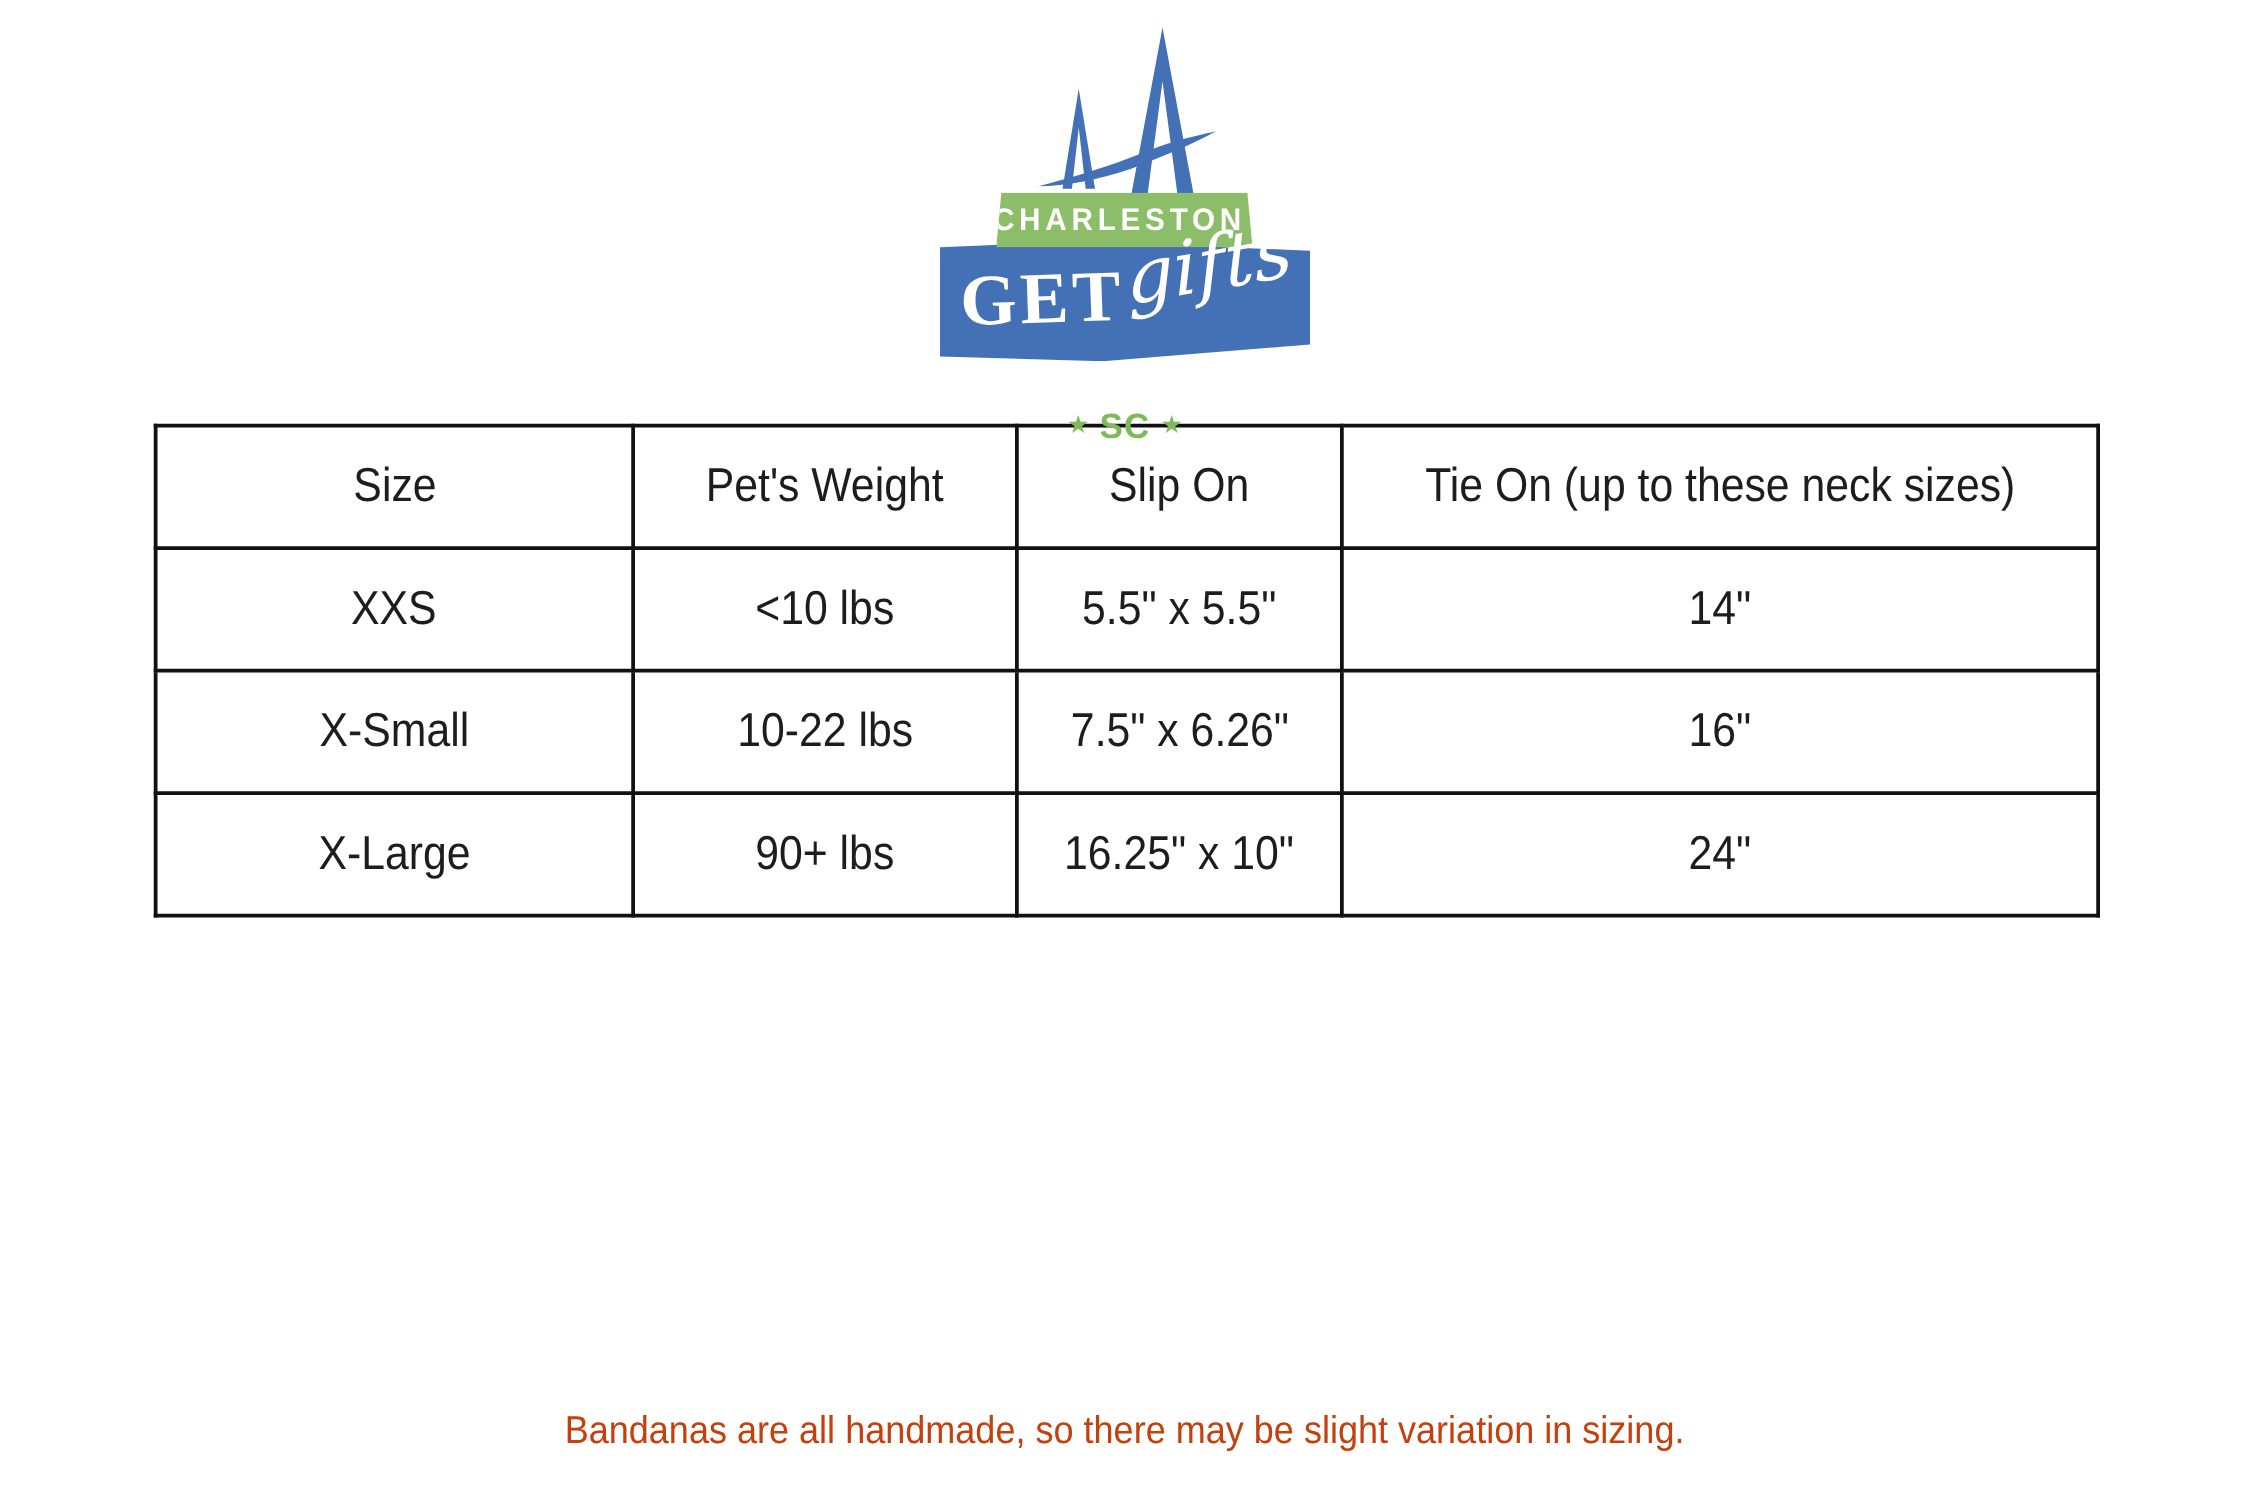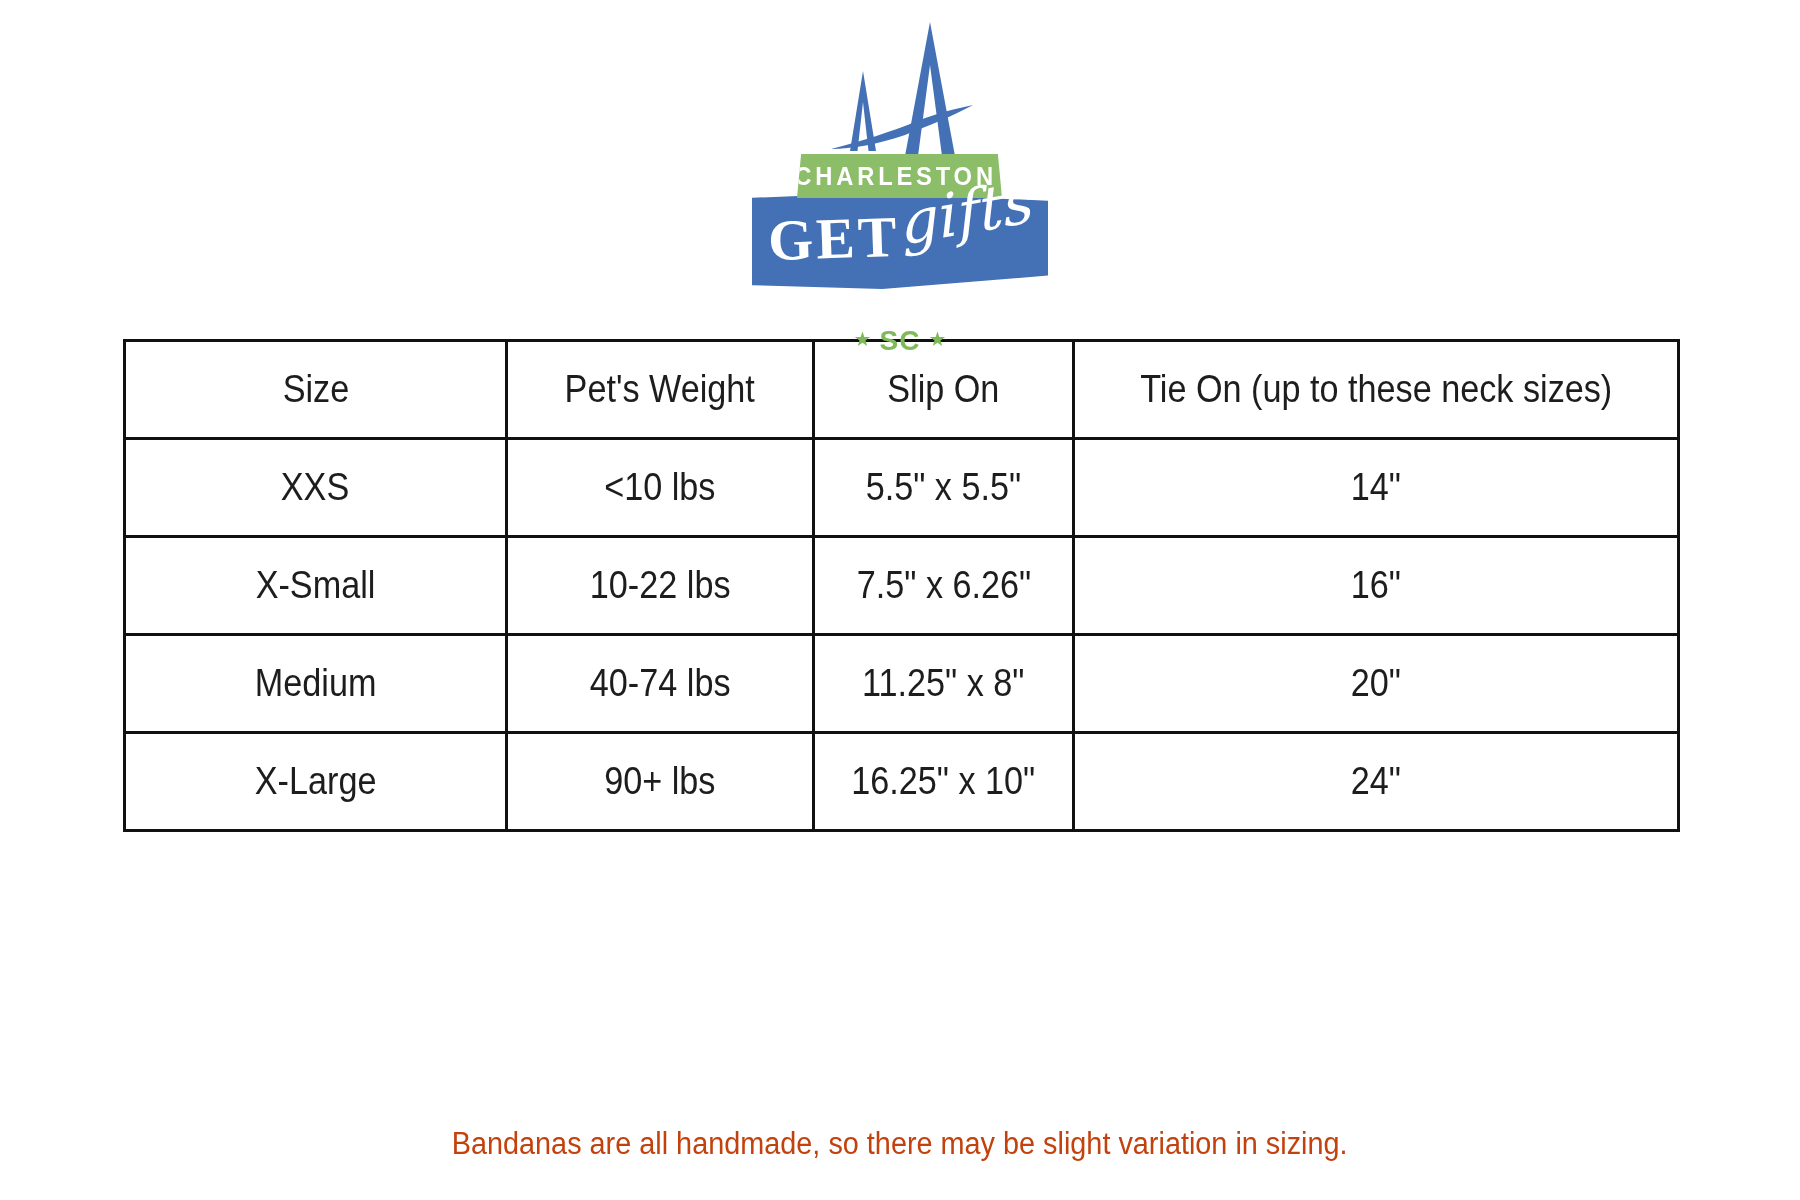--- a/index.html
+++ b/index.html
@@ -88,26 +88,20 @@
         <td><span class="ct">5.5" x 5.5"</span></td>
         <td><span class="ct">14"</span></td>
       </tr>
       <tr>
         <td><span class="ct">X-Small</span></td>
         <td><span class="ct">10-22 lbs</span></td>
         <td><span class="ct">7.5" x 6.26"</span></td>
         <td><span class="ct">16"</span></td>
       </tr>
       <tr>
-        <td><span class="ct">Medium</span></td>
-        <td><span class="ct">40-74 lbs</span></td>
-        <td><span class="ct">11.25" x 8"</span></td>
-        <td><span class="ct">20"</span></td>
-      </tr>
-      <tr>
         <td><span class="ct">X-Large</span></td>
         <td><span class="ct">90+ lbs</span></td>
         <td><span class="ct">16.25" x 10"</span></td>
         <td><span class="ct">24"</span></td>
       </tr>
     </tbody>
   </table>
 
   <div class="footer-note">
     <span class="ct">Bandanas are all handmade, so there may be slight variation in sizing.</span>

